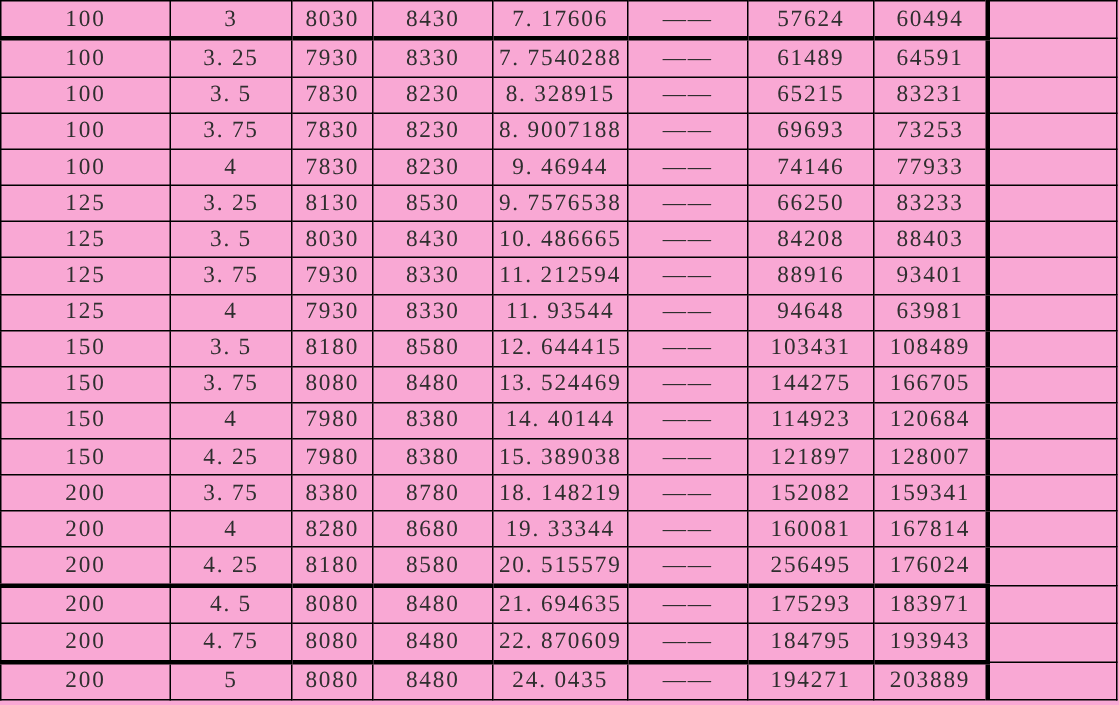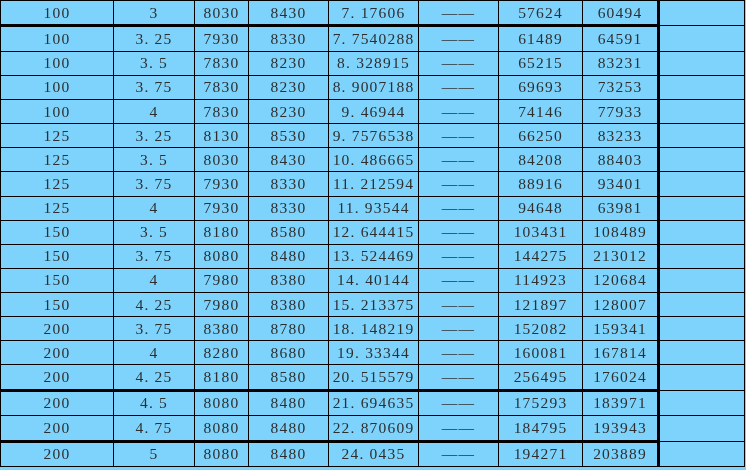--- a/index.html
+++ b/index.html
@@ -3,21 +3,21 @@
 <meta charset="utf-8">
 <style>
   html, body {
     margin: 0;
     padding: 0;
     background: #ffffff;
   }
   .page {
     width: 746px;
     height: 470px;
-    background: #7dd3fc;
+    background: #f9a8d4;
     overflow: hidden;
     position: relative;
   }
   table.data-table {
     border-collapse: collapse;
     table-layout: fixed;
     width: 744px;
     height: 467px;
     margin: 0;
   }
@@ -192,40 +192,40 @@
           <td></td>
         </tr>
         <tr>
           <td>150</td>
           <td>3. 75</td>
           <td>8080</td>
           <td>8480</td>
           <td>13. 524469</td>
           <td class="dash-cell">——</td>
           <td>144275</td>
-          <td>213012</td>
+          <td>166705</td>
           <td></td>
         </tr>
         <tr>
           <td>150</td>
           <td>4</td>
           <td>7980</td>
           <td>8380</td>
           <td>14. 40144</td>
           <td class="dash-cell">——</td>
           <td>114923</td>
           <td>120684</td>
           <td></td>
         </tr>
         <tr>
           <td>150</td>
           <td>4. 25</td>
           <td>7980</td>
           <td>8380</td>
-          <td>15. 213375</td>
+          <td>15. 389038</td>
           <td class="dash-cell">——</td>
           <td>121897</td>
           <td>128007</td>
           <td></td>
         </tr>
         <tr>
           <td>200</td>
           <td>3. 75</td>
           <td>8380</td>
           <td>8780</td>

